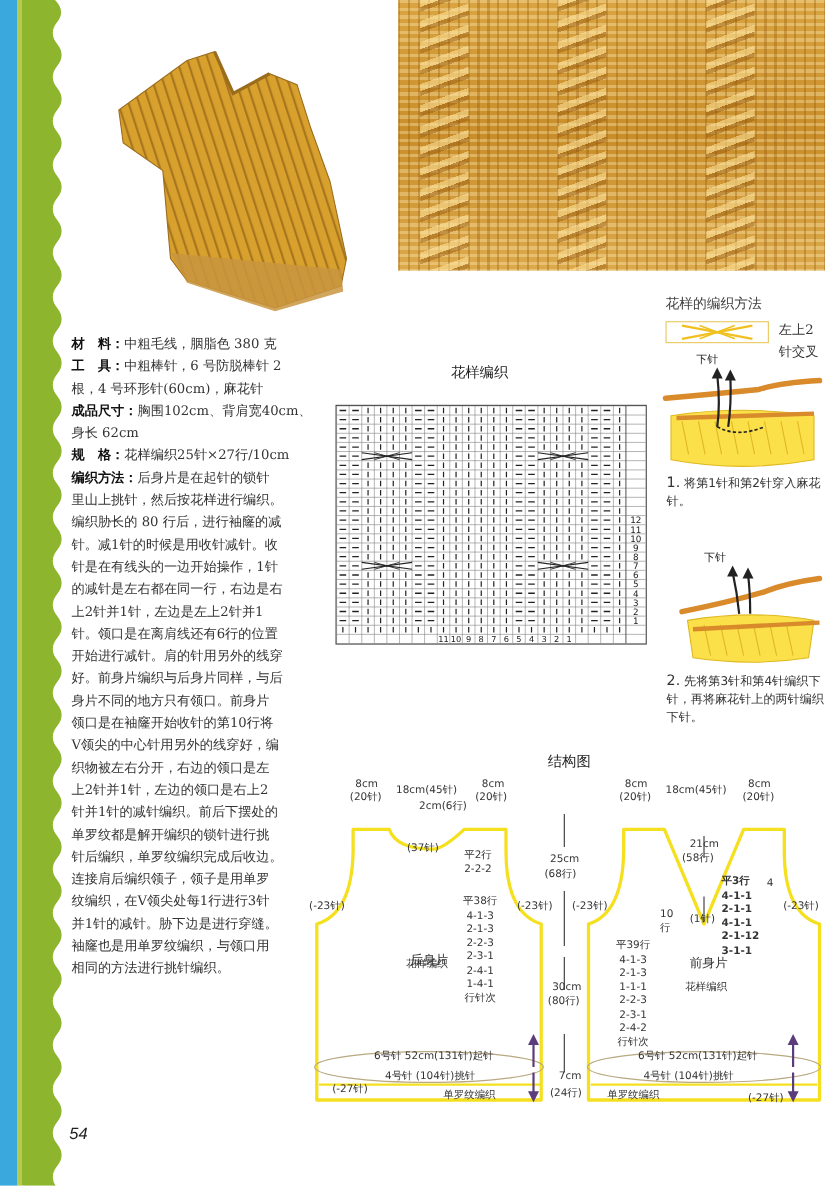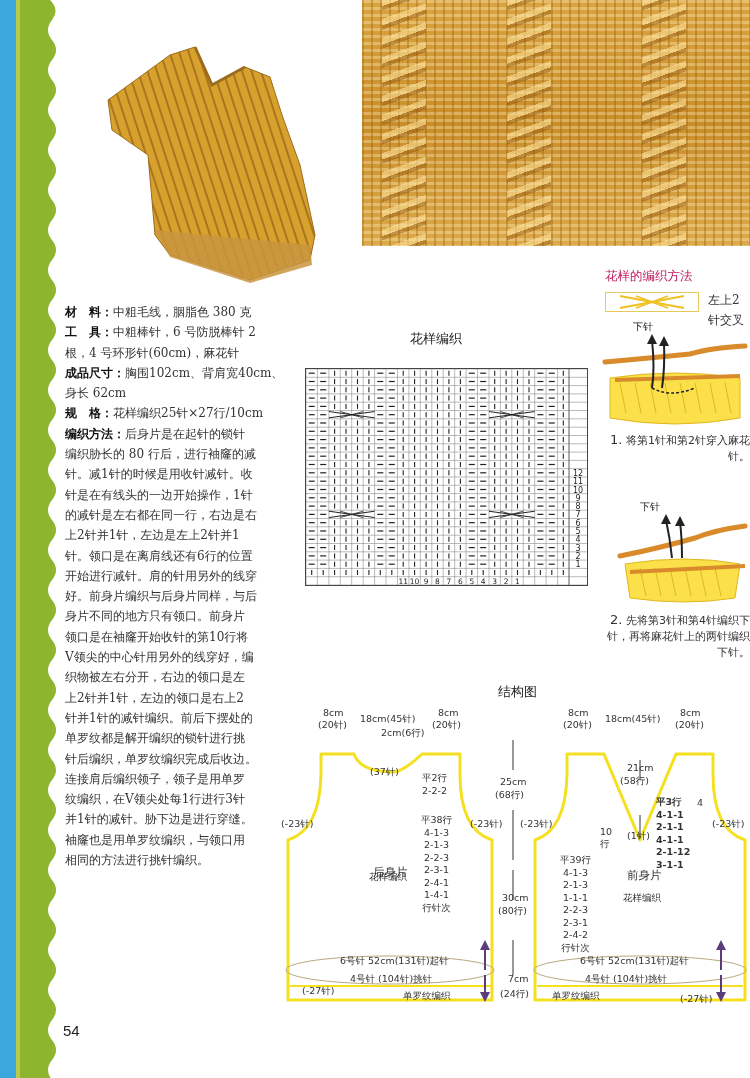--- a/index.html
+++ b/index.html
@@ -5,21 +5,21 @@
   * { box-sizing: border-box; margin: 0; padding: 0; }
   html, body { width: 750px; height: 1078px; background: #ffffff; overflow: hidden; }
   body { position: relative; font-family: "DejaVu Sans", sans-serif; color: #222; }
 
   
   .border-blue { position: absolute; left: 0; top: 0; width: 16px; height: 1078px; background: #3aa8dc; }
   .border-stripe { position: absolute; left: 16px; top: 0; width: 4px; height: 1078px; background: #b9c94a; }
   .border-green { position: absolute; left: 20px; top: 0; width: 40px; height: 1078px; }
   .border-green svg { display: block; }
 
-  .page-number { position: absolute; left: 63px; top: 1022px; font-size: 15px; font-family: "Liberation Sans", sans-serif; color: #222; }
+  .page-number { position: absolute; left: 63px; top: 1022px; font-size: 15px; font-family: "Liberation Sans", sans-serif; color: #222; font-style: italic; }
 
   
   .vest-photo { position: absolute; left: 100px; top: 45px; width: 230px; height: 240px; }
   .swatch-photo { position: absolute; left: 362px; top: 0; width: 388px; height: 246px; overflow: hidden;
     background:
       repeating-linear-gradient(90deg, rgba(150,90,10,0.35) 0 2px, transparent 2px 9px),
       repeating-linear-gradient(180deg, rgba(255,240,190,0.35) 0 3px, transparent 3px 7px),
       linear-gradient(180deg, #d9a441, #c98e2a 50%, #dca94b);
   }
   .swatch-photo .cable { position: absolute; top: 0; width: 44px; height: 246px;
@@ -29,26 +29,26 @@
   .text-col { position: absolute; left: 65px; top: 302px; width: 210px; font-family: "DejaVu Serif", serif; font-size: 12px; line-height: 20.3px; color: #333; }
   .text-col .row { white-space: nowrap; }
   .text-col .lbl { font-weight: bold; font-family: "DejaVu Sans", sans-serif; color: #111; }
 
   
   .chart-title { position: absolute; left: 410px; top: 330px; font-size: 13px; color: #222; }
   .chart-grid { position: absolute; left: 305px; top: 368px; width: 283px; height: 218px; border: 1px solid #444; }
   .chart-grid svg { display: block; }
 
   
-  .tech-title { position: absolute; left: 605px; top: 268px; font-size: 12.5px; color: #be185d; }
+  .tech-title { position: absolute; left: 605px; top: 268px; font-size: 12.5px; color: #404040; }
   .tech-symbol { position: absolute; left: 605px; top: 292px; width: 94px; height: 20px; border: 1px solid #e8c85a; }
   .tech-symbol-label { position: absolute; left: 708px; top: 290px; width: 42px; font-size: 12px; line-height: 20px; color: #333; font-family: "DejaVu Serif", serif; }
   .illus { position: absolute; }
   .illus .needle-label { position: absolute; font-size: 10px; color: #222; }
-  .step-text { position: absolute; left: 606px; width: 144px; font-size: 11px; line-height: 16px; color: #333; text-align: right; }
+  .step-text { position: absolute; left: 606px; width: 144px; font-size: 11px; line-height: 16px; color: #333; }
   .step-text .num { font-size: 13px; }
 
   
   .struct-title { position: absolute; left: 498px; top: 683px; font-size: 13px; color: #222; }
   .struct-svg { position: absolute; left: 280px; top: 700px; }
   .lbl-s { position: absolute; font-size: 9.5px; color: #333; white-space: nowrap; line-height: 12px; font-family: "DejaVu Sans", sans-serif; }
   .lbl-m { position: absolute; font-size: 11.5px; color: #333; white-space: nowrap; }
   .stack { position: absolute; font-size: 9.5px; color: #333; line-height: 12.5px; white-space: nowrap; text-align: center; margin-top: 28px; }
 </style>
 </head>
@@ -95,20 +95,21 @@
   <div class="row">
     <span class="lbl">成品尺寸：</span><span>胸围102cm、背肩宽40cm、</span>
   </div>
   <div class="row">身长 62cm</div>
   <div class="row">
     <span class="lbl">规　格：</span><span>花样编织25针×27行/10cm</span>
   </div>
   <div class="row">
     <span class="lbl">编织方法：</span><span>后身片是在起针的锁针</span>
   </div>
+  <div class="row">里山上挑针，然后按花样进行编织。</div>
   <div class="row">编织胁长的 80 行后，进行袖窿的减</div>
   <div class="row">针。减1针的时候是用收针减针。收</div>
   <div class="row">针是在有线头的一边开始操作，1针</div>
   <div class="row">的减针是左右都在同一行，右边是右</div>
   <div class="row">上2针并1针，左边是左上2针并1</div>
   <div class="row">针。领口是在离肩线还有6行的位置</div>
   <div class="row">开始进行减针。肩的针用另外的线穿</div>
   <div class="row">好。前身片编织与后身片同样，与后</div>
   <div class="row">身片不同的地方只有领口。前身片</div>
   <div class="row">领口是在袖窿开始收针的第10行将</div>

